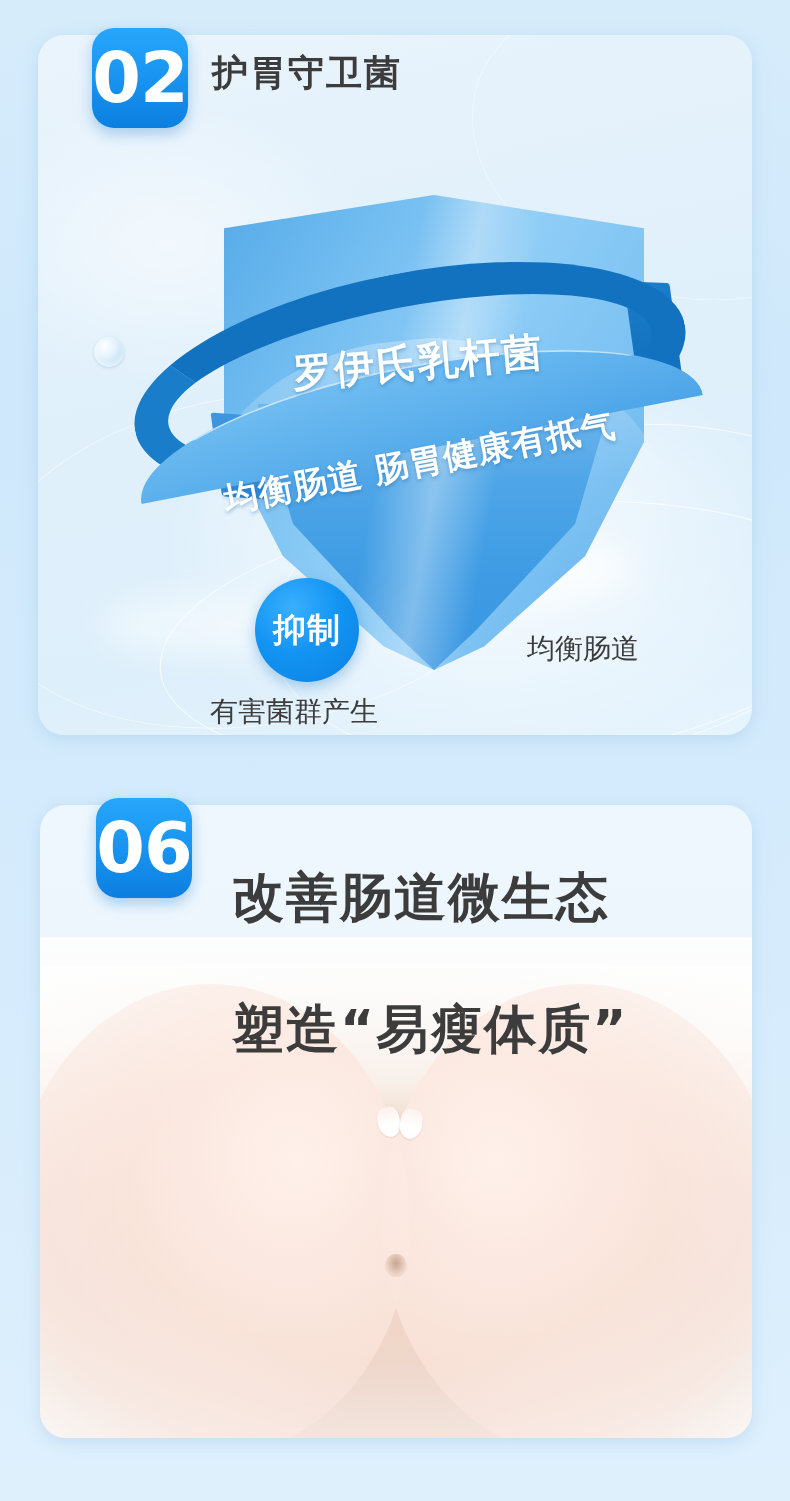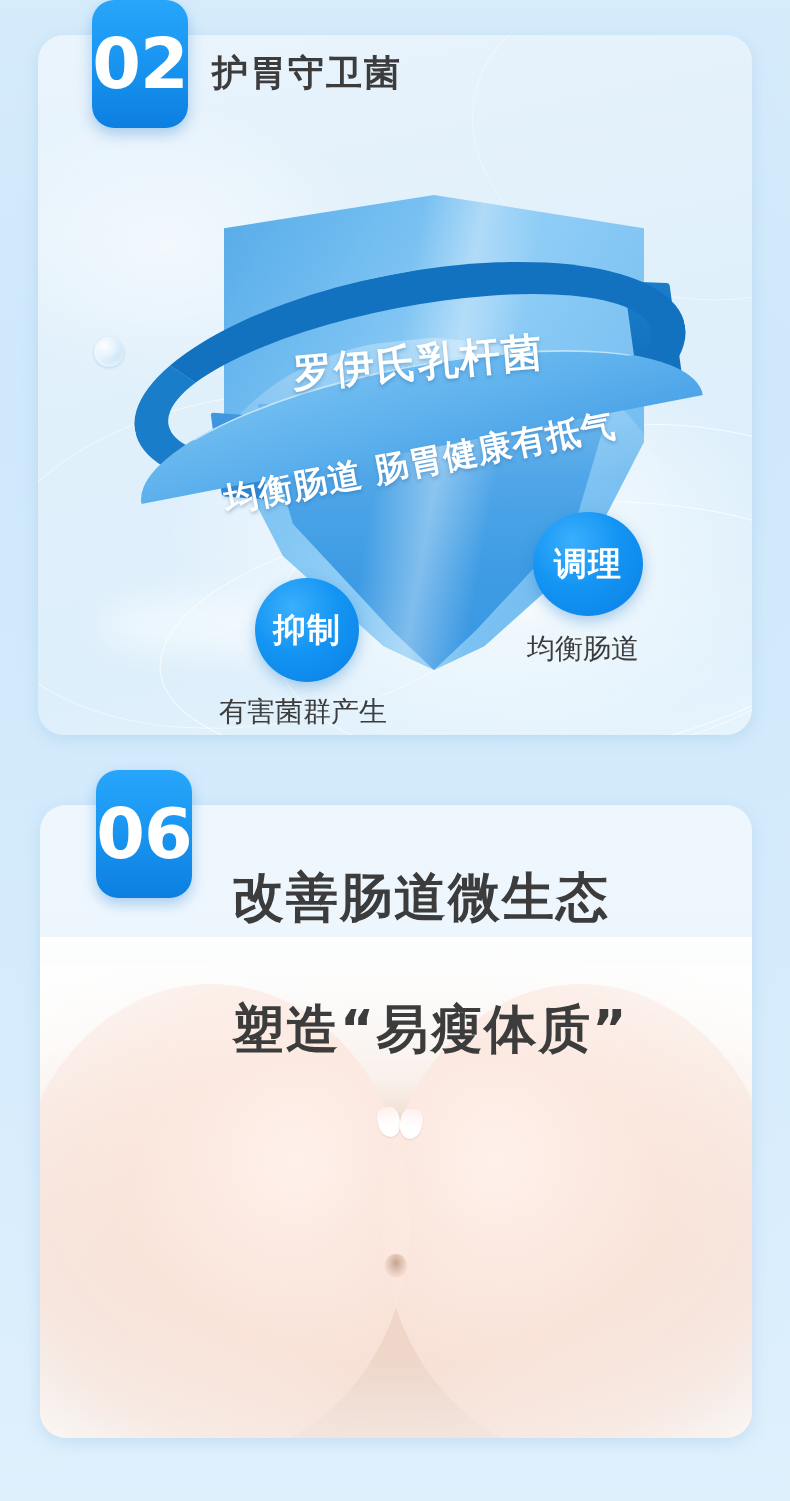--- a/index.html
+++ b/index.html
@@ -28,26 +28,27 @@
   .s1{left:-60px;top:360px;width:560px;height:330px;transform:rotate(-9deg);}
   .s2{left:230px;top:395px;width:620px;height:330px;transform:rotate(-10deg);border-color:rgba(255,255,255,.7);}
   .s3{left:430px;top:-40px;width:420px;height:300px;transform:rotate(16deg);border-color:rgba(255,255,255,.4);}
   .s4{left:120px;top:470px;width:700px;height:260px;transform:rotate(-6deg);border-color:rgba(255,255,255,.8);}
   .glow{position:absolute;border-radius:50%;filter:blur(18px);background:rgba(255,255,255,.75);}
   .g1{left:300px;top:500px;width:300px;height:70px;}
   .g2{left:60px;top:560px;width:220px;height:60px;opacity:.7;}
 
   
   .badge{
-    position:absolute; width:96px; height:128px; border-radius:22px;
+    position:absolute; width:96px; height:100px; border-radius:22px;
     background:linear-gradient(180deg,#27a6fb 0%,#1a96f2 45%,#0c7fe0 100%);
     box-shadow:0 6px 14px rgba(40,130,210,.35);
     display:flex; align-items:center; justify-content:center;
     color:#fff; font-size:70px; font-weight:bold; letter-spacing:-1px;
     font-family:"DejaVu Sans","Liberation Sans",sans-serif;
+    margin-top:28px;
   }
   #badge-02{ left:92px; top:0px; }
   #badge-03{ left:96px; top:770px; }
 
   .sec-title{
     position:absolute; color:#3c3c3c; font-weight:bold;
     font-family:"DejaVu Sans","Liberation Sans",sans-serif;
     letter-spacing:2px; white-space:pre-line;
   }
   #title-02{ left:212px; top:42px; font-size:36px; line-height:62px;text-align:center; }
@@ -135,21 +136,21 @@
     color:#fff; font-weight:bold; font-size:33px; letter-spacing:1px;
     font-family:"DejaVu Sans","Liberation Sans",sans-serif;
   }
   #bubble-yizhi{ left:217px; top:543px; width:104px; height:104px;text-align:right; }
   #bubble-tiaoli{ left:495px; top:477px; width:110px; height:104px; }
 
   .caption{
     position:absolute; color:#3c3c3c; font-size:28px; font-weight:500;
     font-family:"DejaVu Sans","Liberation Sans",sans-serif; white-space:nowrap;
   }
-  #caption-yizhi{ left:181px; top:658px; }
+  #caption-yizhi{ left:172px; top:658px; }
   #caption-tiaoli{ left:489px; top:595px; }
 
   .droplet{
     position:absolute; left:56px; top:302px; width:30px; height:30px; border-radius:50%;
     background:radial-gradient(circle at 35% 30%,rgba(255,255,255,.95) 0%,rgba(226,242,253,.8) 40%,rgba(150,200,235,.55) 75%,rgba(120,180,225,.35) 100%);
     box-shadow:inset 0 -3px 6px rgba(255,255,255,.8),0 1px 3px rgba(120,170,210,.4);
   }
 
   
   #card-03{
@@ -207,23 +208,20 @@
     <div class="band-lower"></div>
     <div class="band-lower-edge"></div>
   </div>
 
   <span class="ribbon-text" id="ribbon-text-1">罗伊氏乳杆菌</span>
   <span class="ribbon-text" id="ribbon-text-2">均衡肠道 肠胃健康有抵气</span>
 
   <div class="bubble" id="bubble-yizhi">
     <span>抑制</span>
   </div>
-  <div class="bubble" id="bubble-tiaoli">
-    <span>调理</span>
-  </div>
   <span class="caption" id="caption-yizhi">有害菌群产生</span>
   <span class="caption" id="caption-tiaoli">均衡肠道</span>
 </div>
 
 <div class="badge" id="badge-02">02</div>
 <div class="sec-title" id="title-02">护胃守卫菌</div>
 
 <div class="card" id="card-03">
   <div class="photo">
     <div class="ph torso-top"></div>

